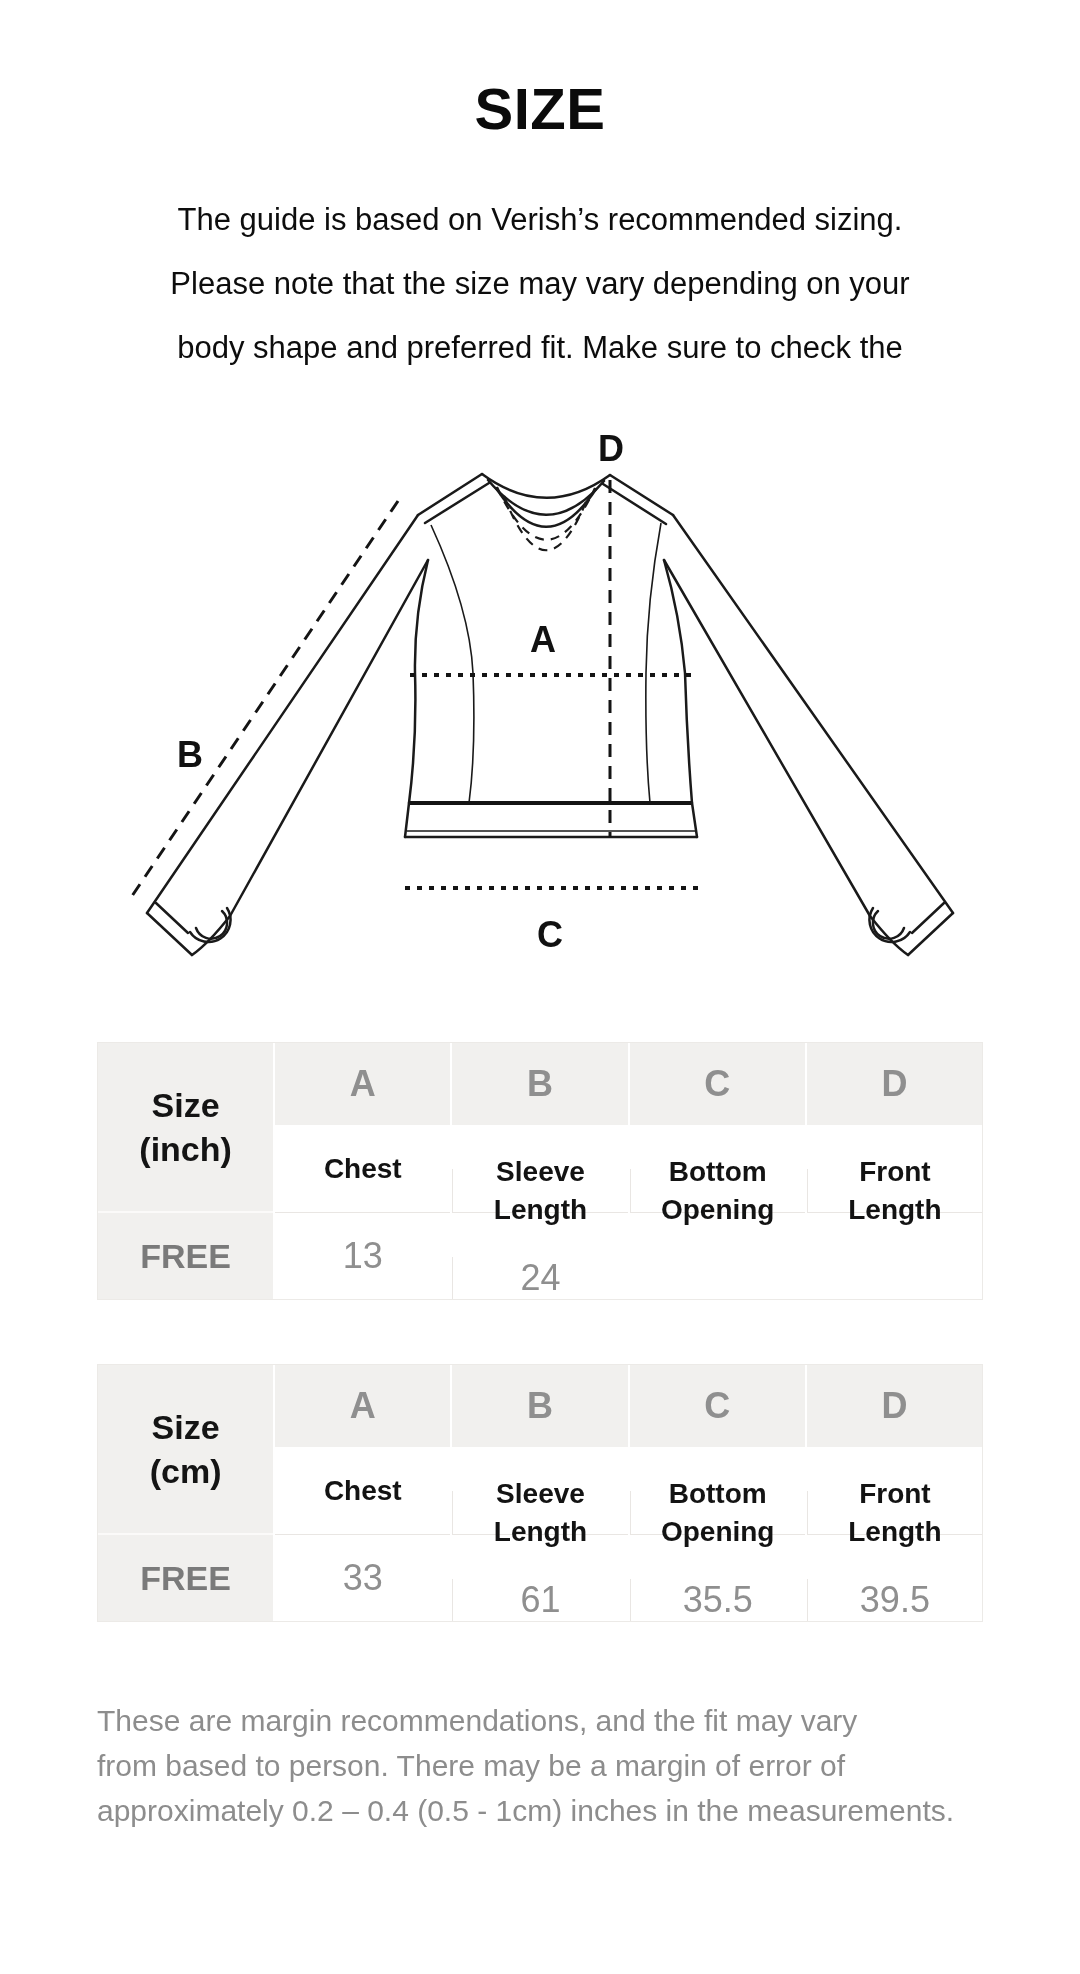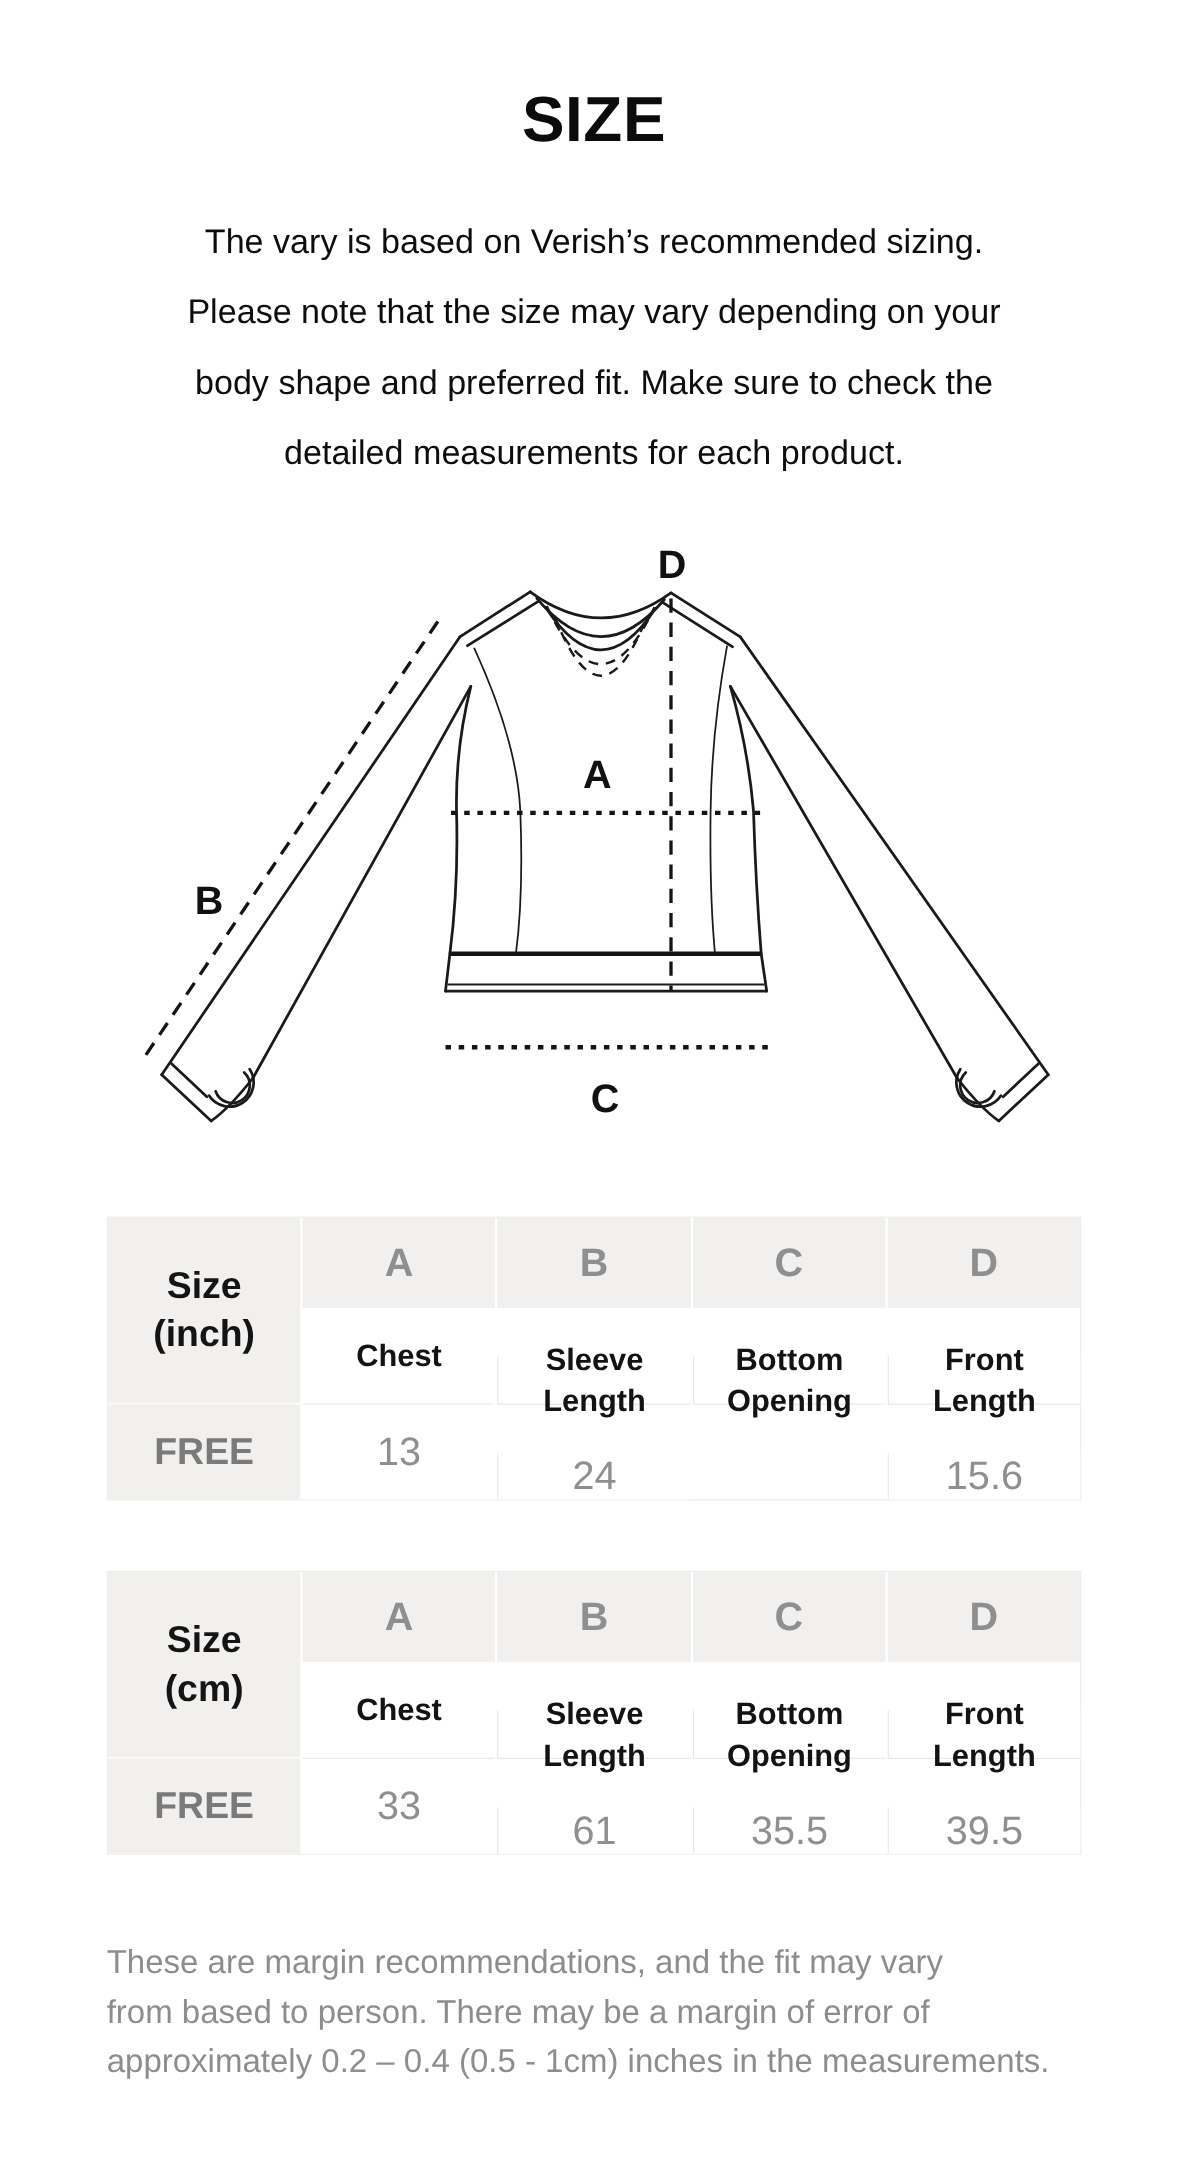--- a/index.html
+++ b/index.html
@@ -124,24 +124,23 @@
   }
 </style>
 </head>
 <body>
 
 <div class="page">
 
   <h1 class="page-title">SIZE</h1>
 
   <div class="intro">
-    <div class="intro-line">The vary is based on Verish’s recommended sizing.</div>
+    <div class="intro-line">The guide is based on Verish’s recommended sizing.</div>
     <div class="intro-line">Please note that the size may vary depending on your</div>
     <div class="intro-line">body shape and preferred fit. Make sure to check the</div>
-    <div class="intro-line">detailed measurements for each product.</div>
   </div>
 
   <div class="diagram-wrap">
     <svg width="900" height="560" viewBox="0 0 900 560">
 
       <g>
         <path class="sketch" d="M392,54 Q456,101 520,55"></path>
         <path class="sketch" d="M398,60 Q456,129 514,61"></path>
         <path class="sketch" d="M406,68 Q456,145 506,69"></path>
         <path class="dash-collar" d="M407,67 Q456,172 505,68"></path>
@@ -216,21 +215,20 @@
     <div class="cell gbg letter-cell" style="grid-column:5">D</div>
 
     <div class="cell mlabel-cell" style="grid-column:2">Chest</div>
     <div class="cell mlabel-cell vline" style="grid-column:3">Sleeve Length</div>
     <div class="cell mlabel-cell vline" style="grid-column:4">Bottom Opening</div>
     <div class="cell mlabel-cell vline" style="grid-column:5">Front Length</div>
 
     <div class="cell gbg rowhead-cell">FREE</div>
     <div class="cell value-cell" style="grid-column:2">13</div>
     <div class="cell value-cell vline" style="grid-column:3">24</div>
-    <div class="cell value-cell vline" style="grid-column:5">15.6</div>
   </div>
 
   <div class="size-table table-second">
     <div class="cell gbg corner-cell">
       <div>Size</div>
       <div>(cm)</div>
     </div>
     <div class="cell gbg letter-cell" style="grid-column:2">A</div>
     <div class="cell gbg letter-cell" style="grid-column:3">B</div>
     <div class="cell gbg letter-cell" style="grid-column:4">C</div>

